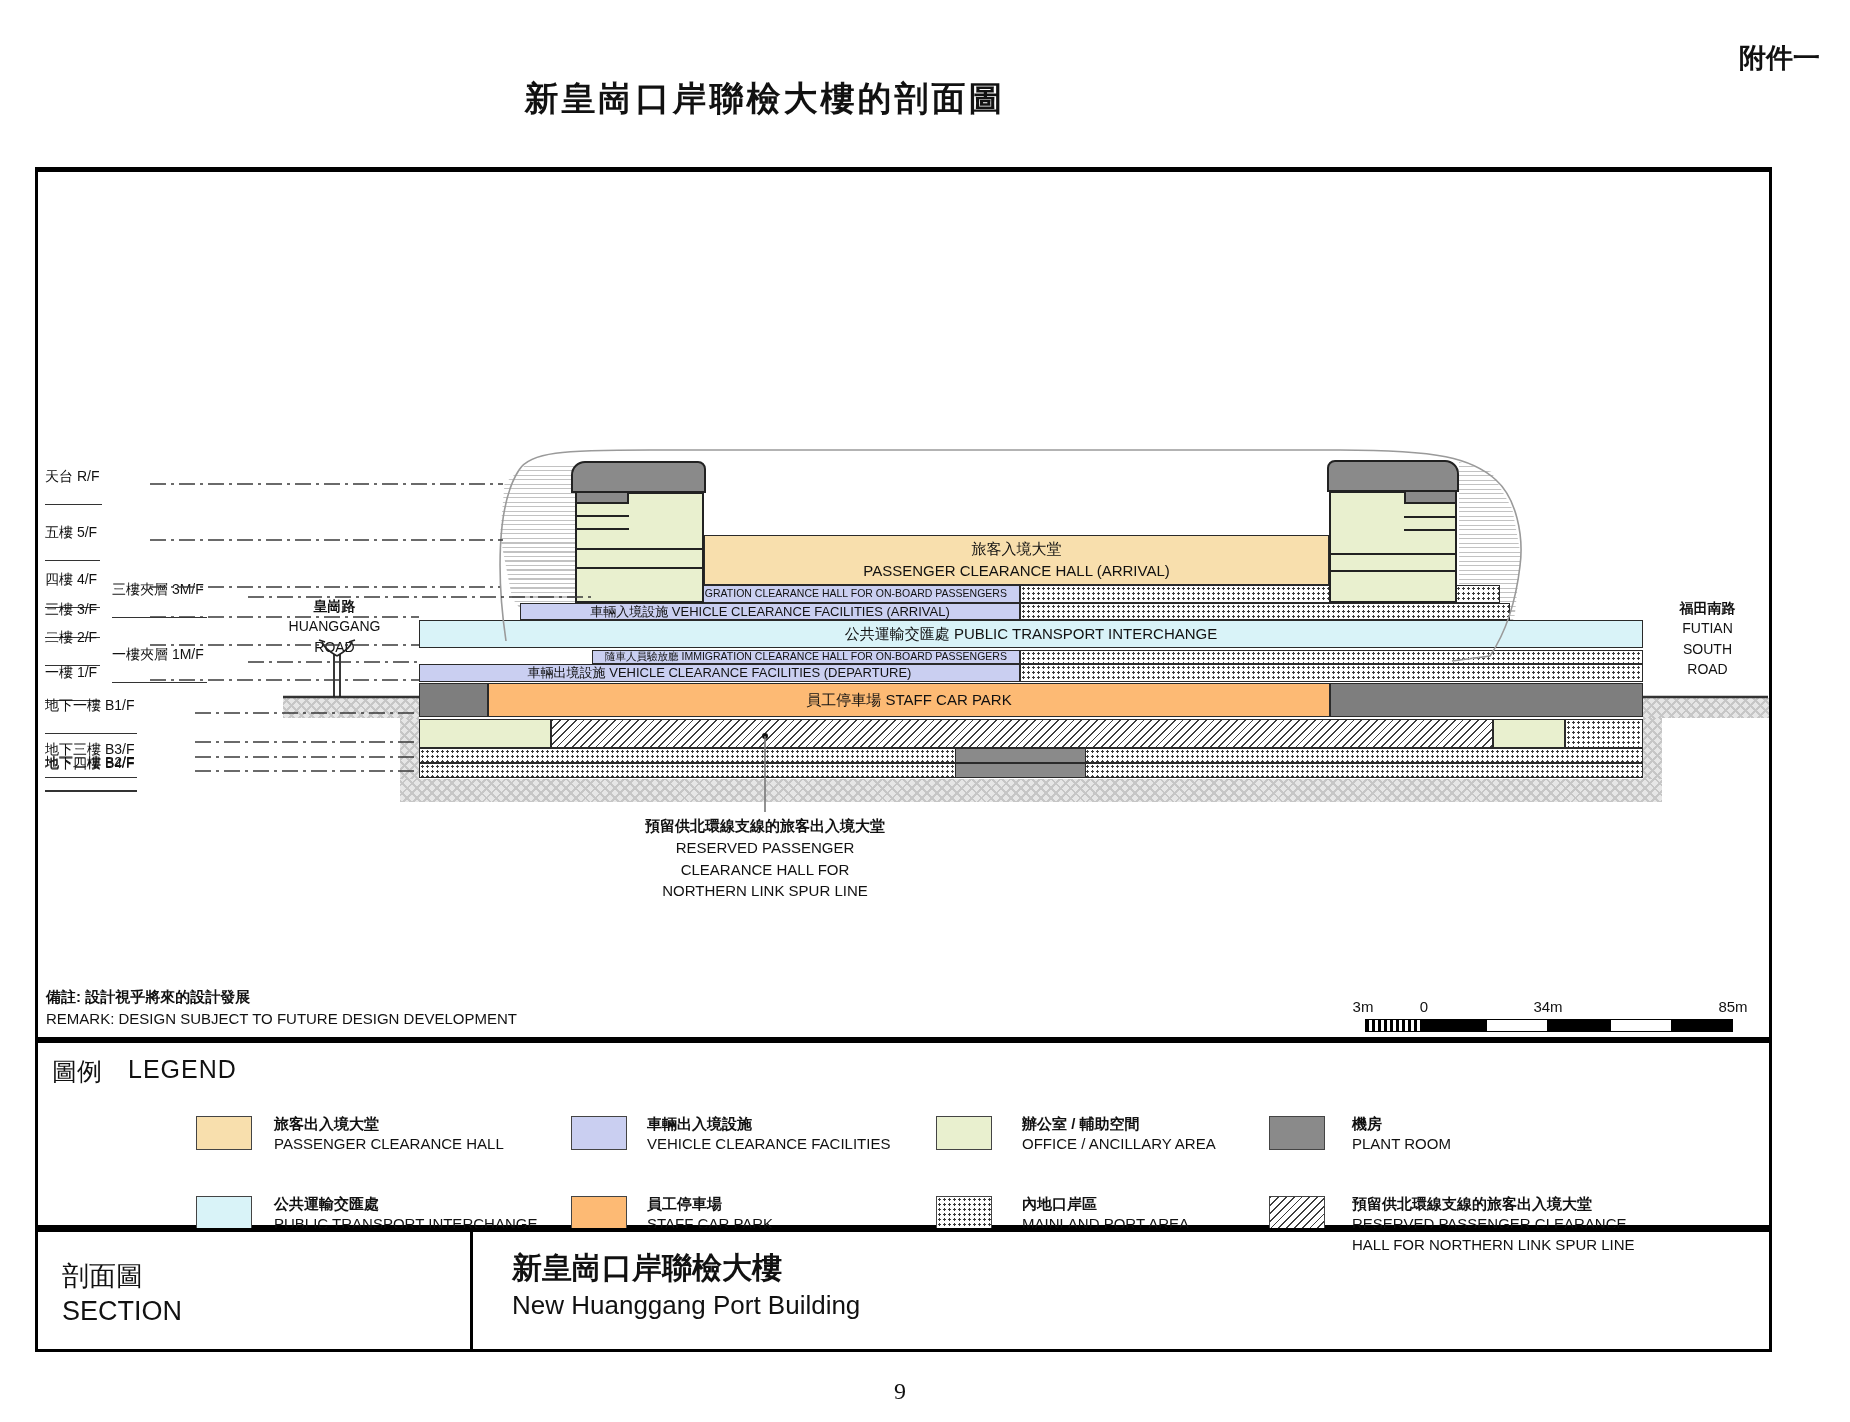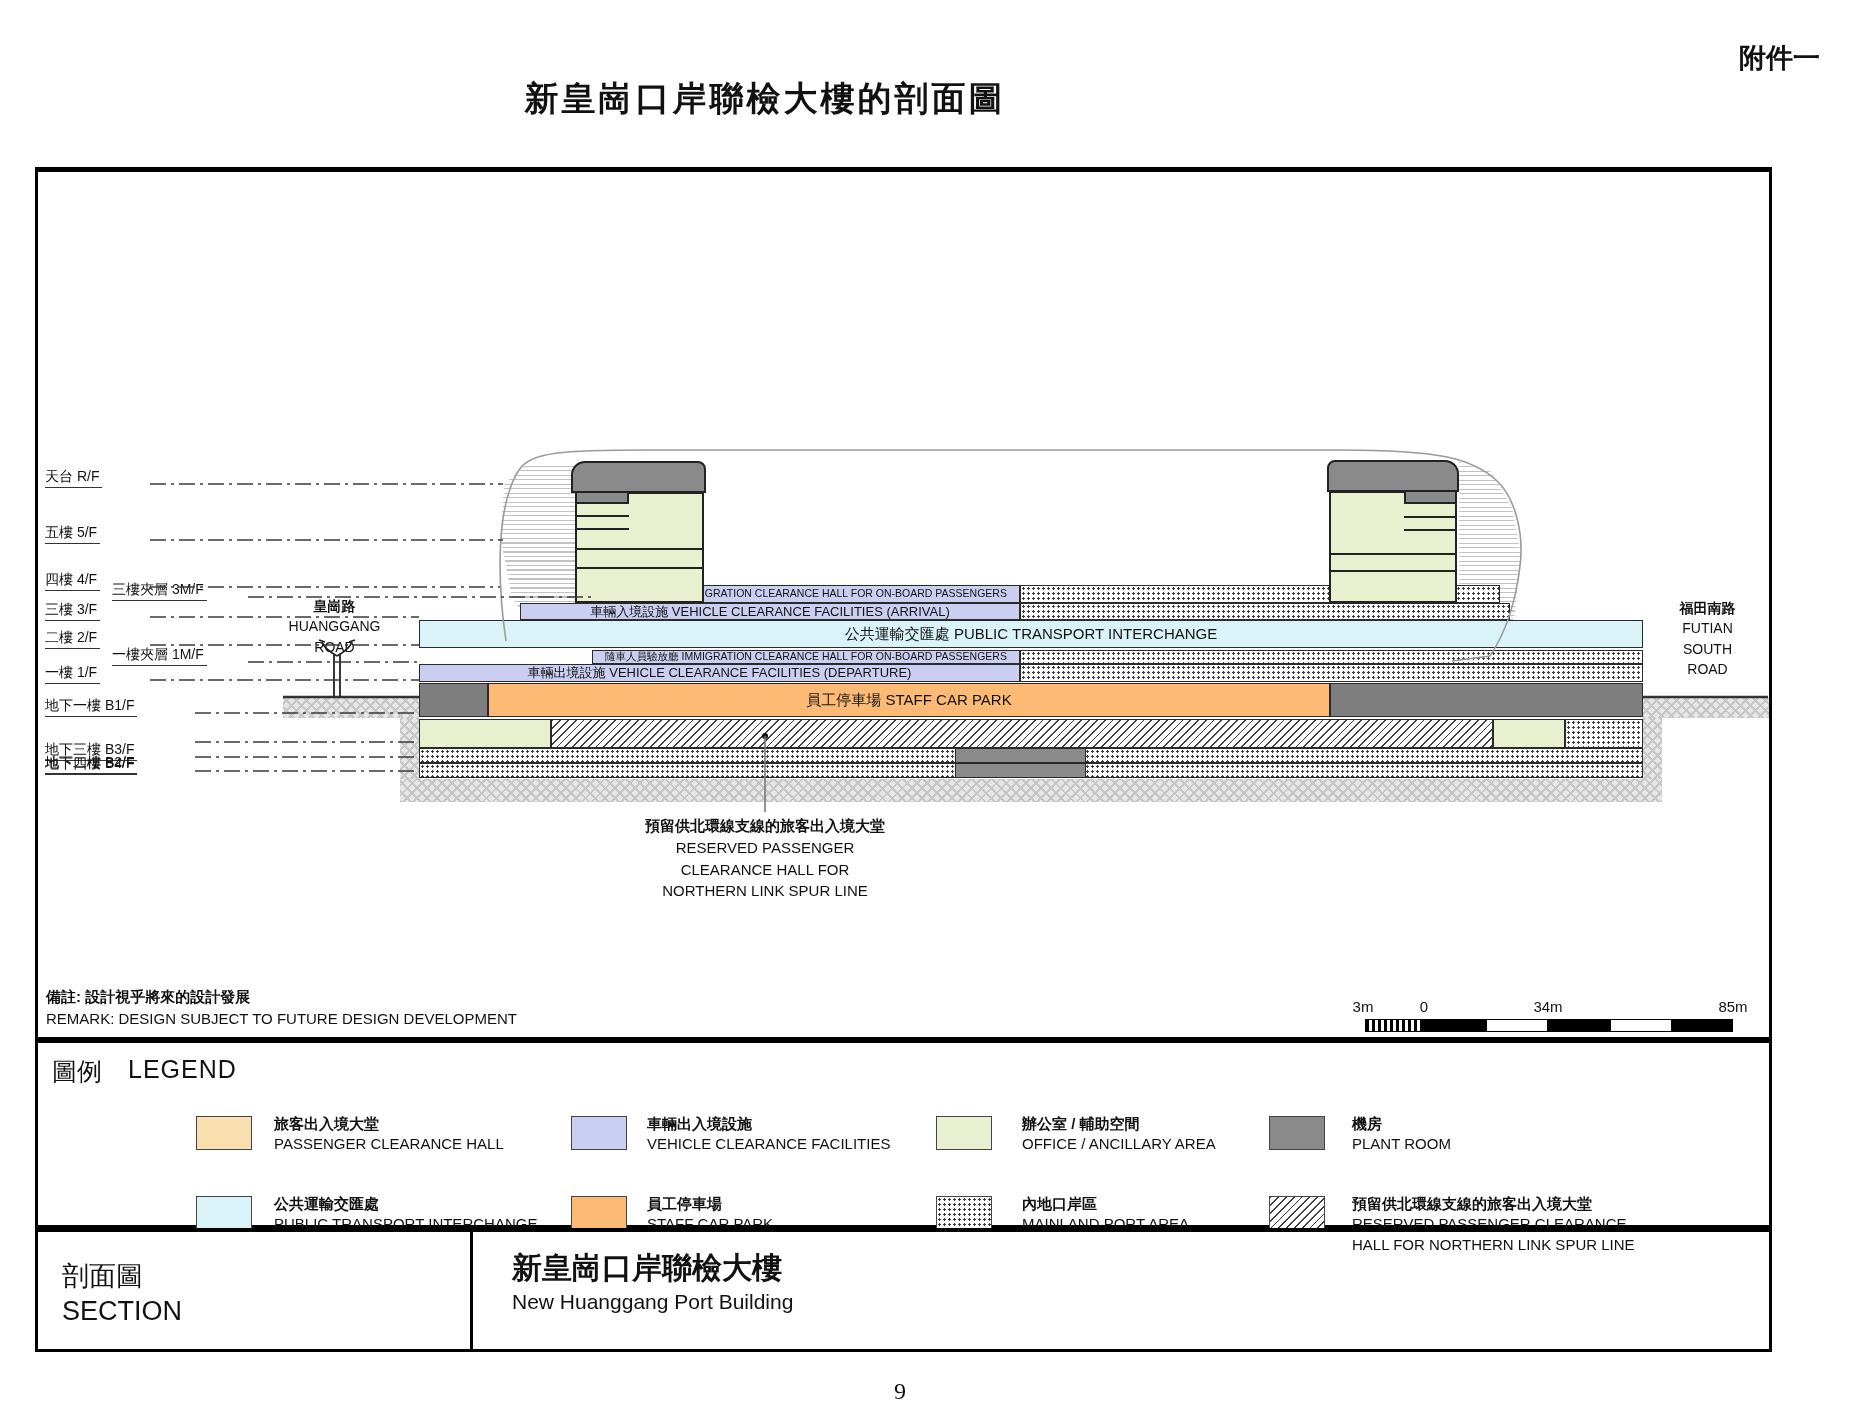--- a/index.html
+++ b/index.html
@@ -19,21 +19,21 @@
                            repeating-linear-gradient(-45deg,#c6c6c6 0 2px, transparent 2px 7px);}
   .striation{background-image:repeating-linear-gradient(180deg,#c2c2c2 0 1px, transparent 1px 4.5px);}
   .c-hall{background-color:#F8DFAD;}
   .c-pti{background-color:#D9F3F8;}
   .c-veh{background-color:#CACFF1;}
   .c-park{background-color:#fdba74;}
   .c-office{background-color:#E9F0CF;}
   .c-plant{background-color:#8A8A8A;}
   .c-gray{background-color:#7E7E7E;}
   .floor-label{position:absolute;font-size:14px;white-space:nowrap;border-bottom:1.5px solid #333;
-               padding:0 3px 1px 0;}
+               padding:0 3px 18px 0;}
   .twoline div{line-height:1.45;}
   .legend-sw{position:absolute;width:56px;height:34px;border:1.5px solid #444;box-sizing:border-box;}
   .legend-tx{position:absolute;font-size:15px;line-height:1.35;white-space:nowrap;}
   .seg{position:absolute;height:13px;border:1px solid #000;box-sizing:border-box;top:0;}
   .tline{position:absolute;height:1.5px;background:#222;}
 </style>
 </head>
 <body>
 
 <div class="page">
@@ -45,20 +45,26 @@
 
   <div class="abs ground" style="left:283px;top:698px;width:136px;height:20px;"></div>
   <div class="abs ground" style="left:400px;top:718px;width:19px;height:64px;"></div>
   <div class="abs ground" style="left:1643px;top:698px;width:126px;height:20px;"></div>
   <div class="abs ground" style="left:1643px;top:718px;width:19px;height:64px;"></div>
   <div class="abs ground" style="left:400px;top:779px;width:1262px;height:23px;"></div>
 
   <div class="abs striation" style="left:500px;top:466px;width:76px;height:174px;clip-path:polygon(32% 0,100% 0,100% 100%,58% 100%,16% 76%,0 40%,6% 10%);"></div>
   <div class="abs striation" style="left:1459px;top:462px;width:62px;height:196px;clip-path:polygon(0 0,52% 5%,86% 24%,100% 48%,90% 78%,66% 100%,0 100%);"></div>
 
+  <div class="band c-hall twoline" style="left:704px;top:535px;width:625px;height:50px;">
+    <div>
+        <div style="font-size:15px;">旅客入境大堂</div>
+         <div style="font-size:15px;">PASSENGER CLEARANCE HALL (ARRIVAL)</div>
+      </div>
+  </div>
 
   <div class="band dots" style="left:1020px;top:585px;width:480px;height:18px;"></div>
   <div class="band c-veh" style="left:592px;top:585px;width:428px;height:18px;font-size:10.5px;">隨車人員驗放廳  IMMIGRATION CLEARANCE HALL FOR ON-BOARD PASSENGERS</div>
 
   <div class="band dots" style="left:1020px;top:603px;width:490px;height:17px;"></div>
   <div class="band c-veh" style="left:520px;top:603px;width:500px;height:17px;font-size:13px;">車輛入境設施 VEHICLE CLEARANCE FACILITIES (ARRIVAL)</div>
 
   <div class="band c-pti" style="left:419px;top:620px;width:1224px;height:28px;font-size:15px;">公共運輸交匯處 PUBLIC TRANSPORT INTERCHANGE</div>
 
   <div class="band dots" style="left:1020px;top:650px;width:623px;height:14px;"></div>
@@ -188,21 +194,21 @@
     <div style="font-weight:bold;">預留供北環線支線的旅客出入境大堂</div>
     <div>RESERVED PASSENGER CLEARANCE</div>
     <div>HALL FOR NORTHERN LINK SPUR LINE</div>
   </div>
 
   <div class="abs" style="left:35px;top:1228px;width:1737px;height:124px;border:3px solid #000;border-top-width:4px;"></div>
   <div class="abs" style="left:470px;top:1228px;width:3px;height:124px;background:#000;"></div>
   <div class="abs" style="left:62px;top:1258px;font-size:27px;">剖面圖</div>
   <div class="abs" style="left:62px;top:1296px;font-size:27px;">SECTION</div>
   <div class="abs" style="left:512px;top:1248px;font-size:30px;font-weight:bold;">新皇崗口岸聯檢大樓</div>
-  <div class="abs" style="left:512px;top:1290px;font-size:21px;">New Huanggang Port Building</div>
+  <div class="abs" style="left:512px;top:1290px;font-size:26px;">New Huanggang Port Building</div>
 
   <div class="abs" style="left:870px;top:1378px;width:60px;text-align:center;font-size:24px;font-family:'Liberation Serif',serif;">9</div>
 
   <svg class="abs" style="left:0;top:0;" width="1850" height="1422" viewBox="0 0 1850 1422">
 
     <path d="M 506,641 C 497,580 496,505 519,470 C 530,452 562,450 650,450 L 1340,450 C 1438,450 1472,458 1496,480 C 1516,498 1524,535 1520,566 C 1516,600 1506,632 1490,656 L 1452,661" fill="none" stroke="#9a9a9a" stroke-width="1.6"></path>
 
     <line x1="283" y1="697" x2="419" y2="697" stroke="#333" stroke-width="2.5"></line>
     <line x1="1643" y1="697" x2="1768" y2="697" stroke="#333" stroke-width="2.5"></line>
 

